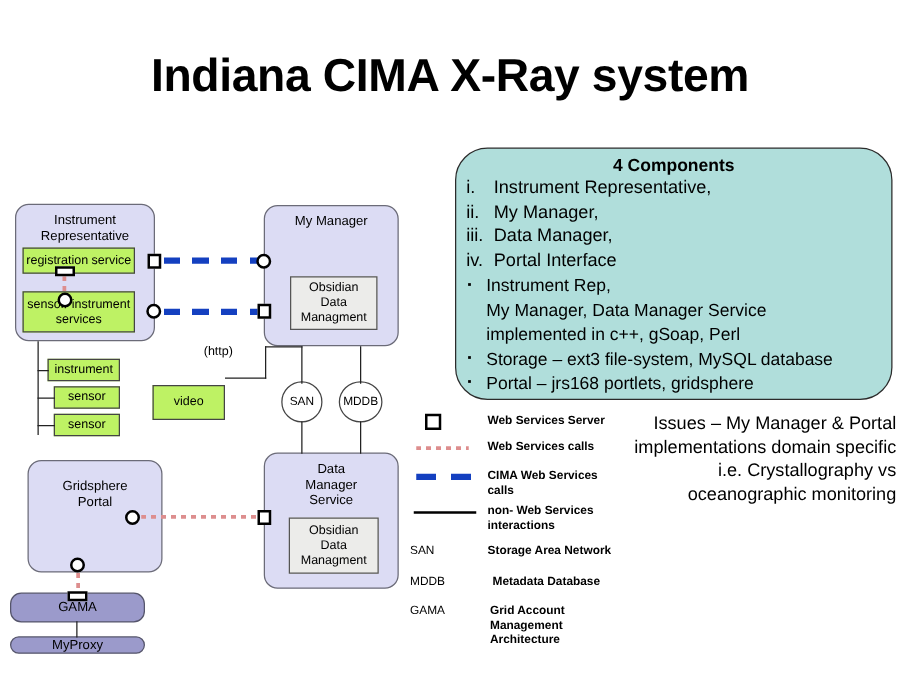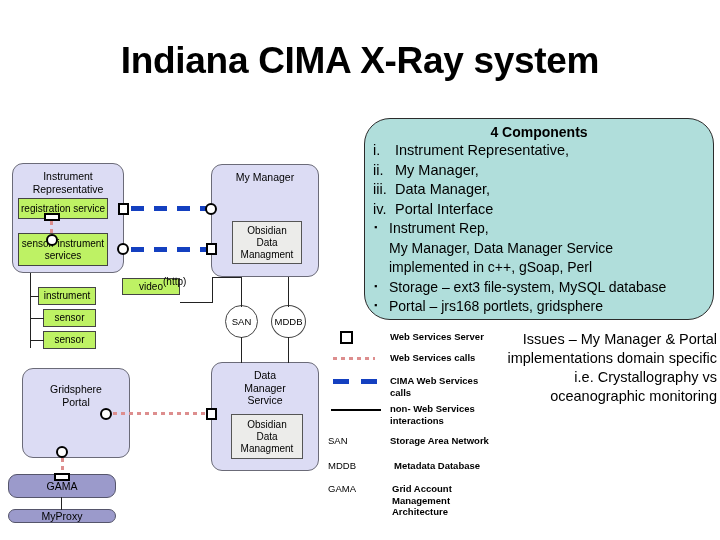--- a/index.html
+++ b/index.html
@@ -262,21 +262,21 @@
   </div>
 
   <div class="ln ln-v" style="left:30px;top:273px;height:75px;"></div>
   <div class="ln ln-h" style="left:30px;top:296px;width:9px;"></div>
   <div class="ln ln-h" style="left:30px;top:318px;width:14px;"></div>
   <div class="ln ln-h" style="left:30px;top:340px;width:14px;"></div>
   <div class="wbox" style="left:38px;top:287px;width:58px;height:18px;">instrument</div>
   <div class="wbox" style="left:43px;top:309px;width:53px;height:18px;">sensor</div>
   <div class="wbox" style="left:43px;top:331px;width:53px;height:18px;">sensor</div>
 
-  <div class="wbox" style="left:122px;top:278px;width:58px;height:17px;">video</div>
+  <div class="wbox" style="left:122px;top:308px;width:58px;height:28px;">video</div>
   <div class="lbl-http" style="left:163px;top:276px;">(http)</div>
   <div class="ln ln-h" style="left:180px;top:302px;width:33px;"></div>
   <div class="ln ln-v" style="left:212px;top:277px;height:26px;"></div>
   <div class="ln ln-h" style="left:212px;top:277px;width:30px;"></div>
 
   <div class="ln ln-v" style="left:241px;top:277px;height:30px;"></div>
   <div class="ln ln-v" style="left:288px;top:277px;height:30px;"></div>
   <div class="circlenode" style="left:225px;top:305px;width:33px;height:33px;">SAN</div>
   <div class="circlenode" style="left:271px;top:305px;width:35px;height:33px;">MDDB</div>
   <div class="ln ln-v" style="left:241px;top:337px;height:26px;"></div>

